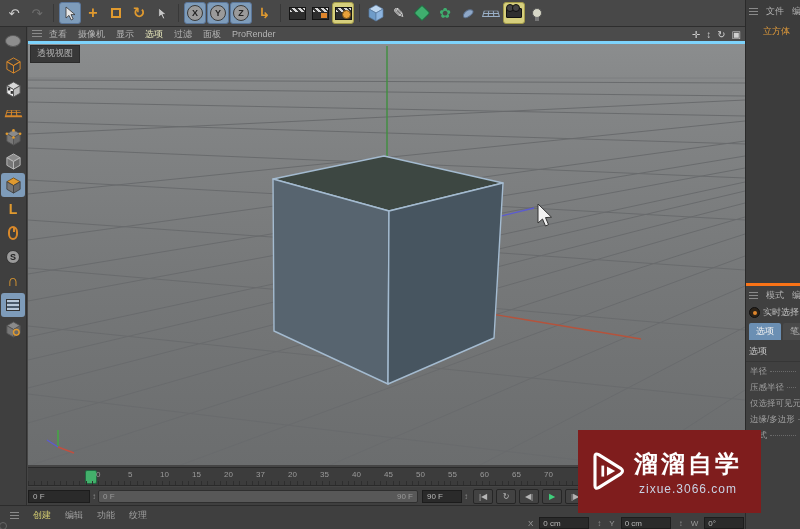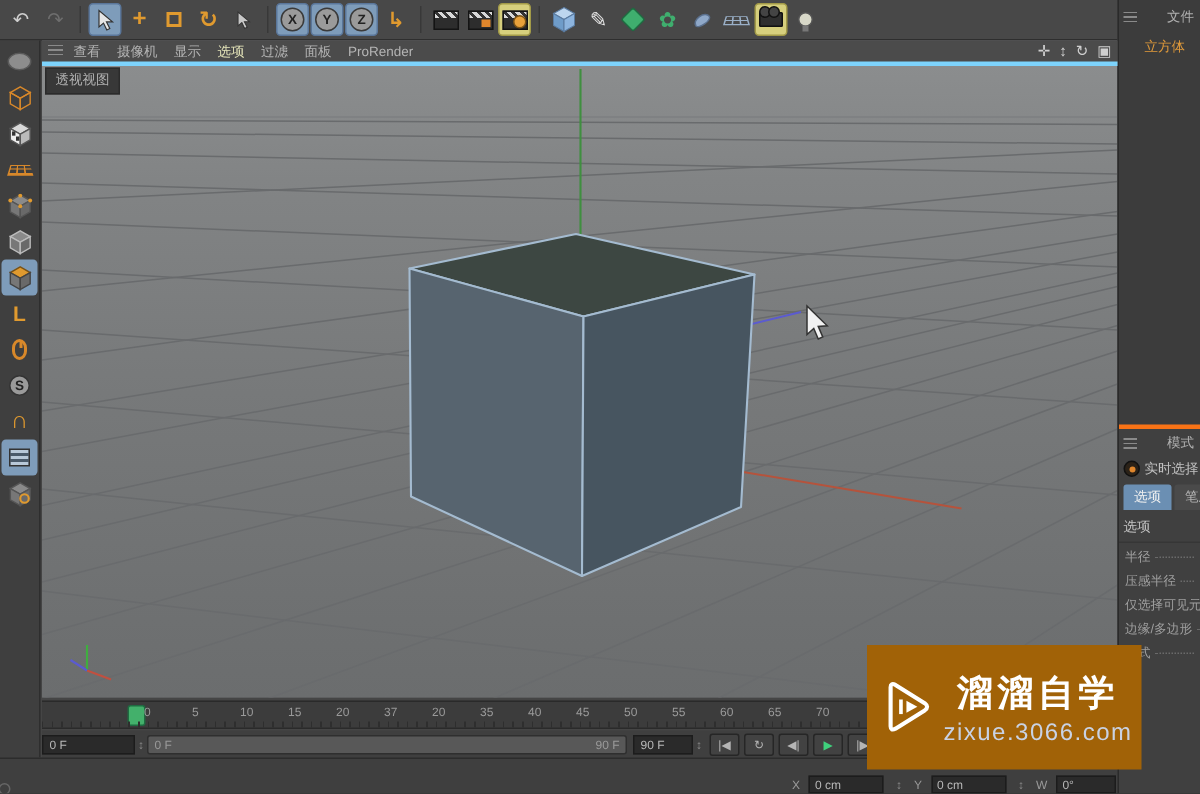--- a/index.html
+++ b/index.html
@@ -69,41 +69,41 @@
   .mat-menu{position:absolute;left:10px;top:3px;display:flex;gap:14px;align-items:center;}
   .mat-circle{width:8px;height:8px;border-radius:50%;border:1px solid #666;position:absolute;left:-1px;top:16px;}
   .mitem{color:#a0a0a0;}
   .mitem.active{color:#d6ce72;}
   .coords{position:absolute;left:528px;top:11px;display:flex;gap:6px;align-items:center;}
   .coord-label{color:#9a9a9a;font-size:8px;}
   .coord-field{width:50px;height:12px;background:#2a2a2a;border:1px solid #1c1c1c;color:#b8b8b8;font-size:8px;display:flex;align-items:center;padding:0 3px;}
 
   
   .rpanel{position:absolute;left:745px;top:0;width:55px;height:529px;background:#3c3c3c;border-left:1px solid #2a2a2a;overflow:hidden;}
-  .rp-menurow{display:flex;gap:20px;align-items:center;padding:5px 3px 4px;white-space:nowrap;color:#b0b0b0;}
+  .rp-menurow{display:flex;gap:8px;align-items:center;padding:5px 3px 4px;white-space:nowrap;color:#b0b0b0;}
   .rp-hamb{width:9px;height:8px;background:repeating-linear-gradient(#8a8a8a 0 1px,transparent 1px 3px);flex:0 0 auto;}
   .om-object{display:flex;align-items:center;gap:3px;padding:3px 14px;white-space:nowrap;}
   .om-object .objname{color:#e09a3a;}
   .am{position:absolute;left:0;top:283px;right:0;border-top:3px solid #f97316;background:#404040;height:246px;}
   .tool-row{display:flex;align-items:center;gap:3px;padding:2px 3px;white-space:nowrap;color:#c0c0c0;}
   .tool-ico{width:11px;height:11px;border-radius:50%;background:#2b2218;border:1px solid #111;position:relative;flex:0 0 auto;}
   .tool-ico:after{content:"";position:absolute;left:3px;top:3px;width:4px;height:4px;background:#e0862c;border-radius:50%;}
   .tabs{display:flex;gap:2px;padding:2px 0 0 3px;white-space:nowrap;}
   .tab{padding:2px 7px;background:#4a4a4a;color:#b5b5b5;border-radius:2px 2px 0 0;}
   .tab.active{background:#6b8fb3;color:#f0f0f0;}
   .am-section{padding:5px 3px 3px;color:#c4c4c4;border-bottom:1px solid #363636;white-space:nowrap;}
   .attr-row{display:flex;align-items:center;padding:4px 2px 0 4px;white-space:nowrap;}
   .attr-row .lbl{color:#9f9f9f;font-size:8.5px;flex:0 0 auto;}
   .attr-row .leader{flex:1 1 auto;border-bottom:1px dotted #6a6a6a;margin:0 2px 2px 3px;min-width:8px;}
 
   
-  .watermark{position:absolute;left:578px;top:430px;width:183px;height:83px;background:#a16207;z-index:50;display:flex;align-items:center;padding:0 6px;gap:6px;}
+  .watermark{position:absolute;left:578px;top:430px;width:183px;height:83px;background:#7f1d1d;z-index:50;display:flex;align-items:center;padding:0 6px;gap:6px;}
   .wm-text{display:flex;flex-direction:column;align-items:center;}
   .wm-title{color:#ffffff;font-size:24px;font-weight:bold;letter-spacing:3px;white-space:nowrap;}
-  .wm-url{color:#c9d2e4;font-size:16px;letter-spacing:1px;margin-top:2px;white-space:nowrap;text-align:center;}
+  .wm-url{color:#c9d2e4;font-size:12px;letter-spacing:1px;margin-top:2px;white-space:nowrap;text-align:center;}
 </style>
 </head>
 <body>
 
 <div class="app">
 
   <div class="toolbar">
     <div class="tbi">↶</div>
     <div class="tbi dim">↷</div>
     <div class="sep"></div>
@@ -352,20 +352,27 @@
     <div class="tp">↻</div>
     <div class="tp">◀|</div>
     <div class="tp play">▶</div>
     <div class="tp">|▶</div>
     <div class="tp">↺</div>
     <div class="tp">▶|</div>
   </div>
 
   <div class="bottombar">
     <div class="mat-circle"></div>
+    <div class="mat-menu">
+      <div class="rp-hamb"></div>
+      <span class="mitem active">创建</span>
+      <span class="mitem">编辑</span>
+      <span class="mitem">功能</span>
+      <span class="mitem">纹理</span>
+    </div>
     <div class="coords">
       <span class="coord-label">X</span>
       <div class="coord-field">0 cm</div>
       <span class="stepper">↕</span>
       <span class="coord-label">Y</span>
       <div class="coord-field">0 cm</div>
       <span class="stepper">↕</span>
       <span class="coord-label">W</span>
       <div class="coord-field" style="width:40px">0°</div>
     </div>

